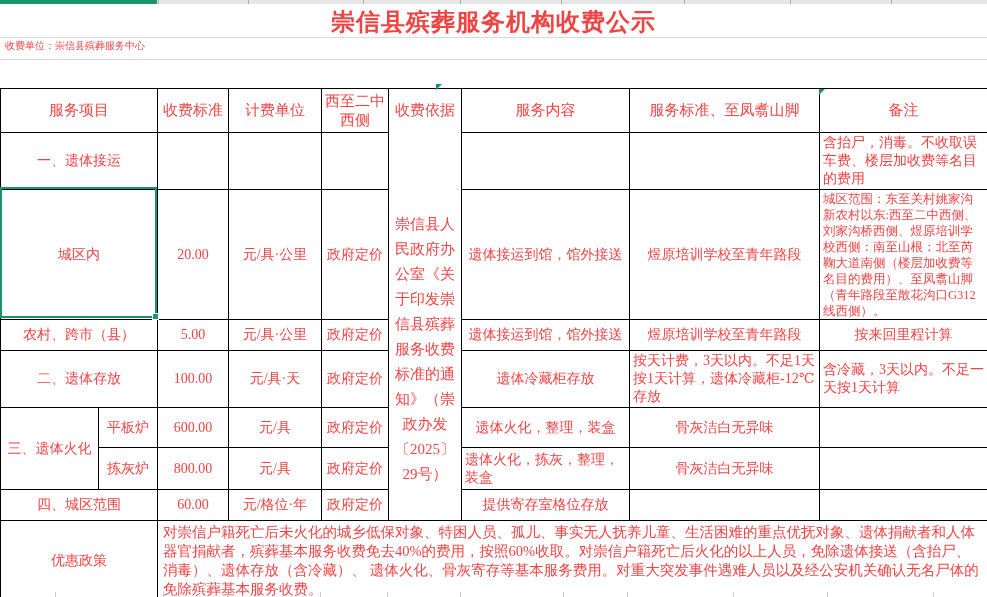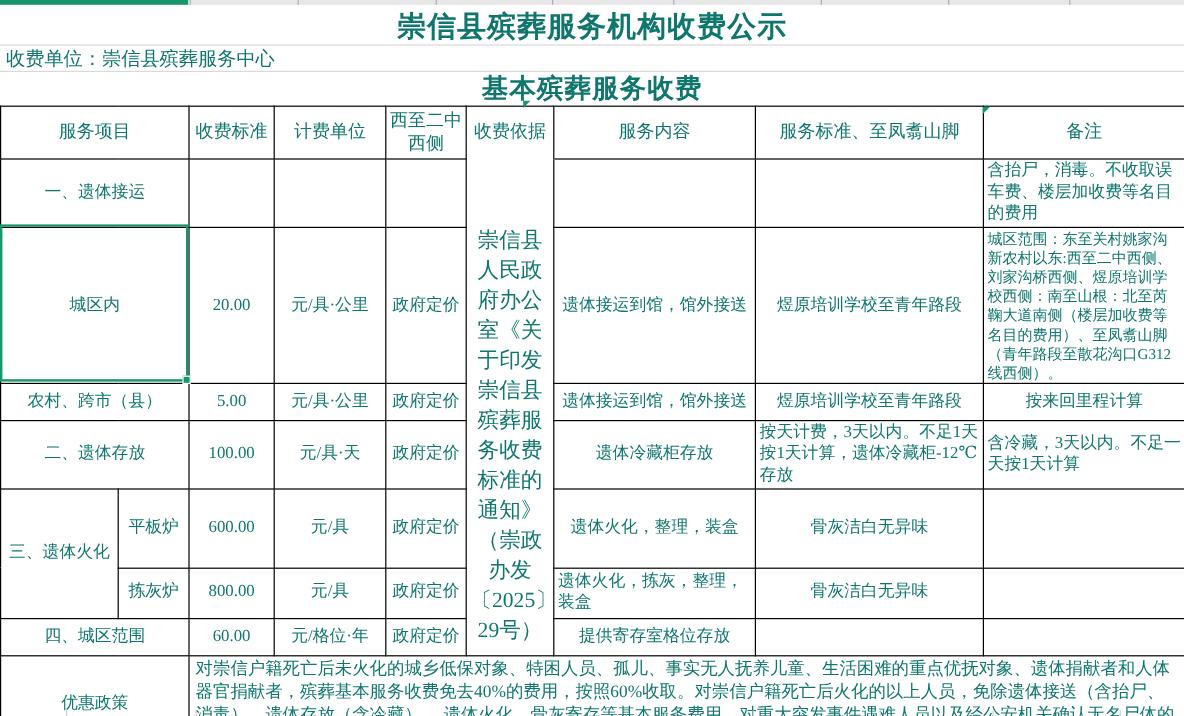--- a/index.html
+++ b/index.html
@@ -1,40 +1,40 @@
 <!DOCTYPE html>
 <html><head>
 <meta charset="utf-8">
 <style>
   * { margin:0; padding:0; box-sizing:border-box; }
   html,body { background:#ffffff; }
   .sheet {
     position:relative; width:987px; height:597px; background:#fff;
-    font-family:"Liberation Serif","DejaVu Serif",serif; color:#0f766e; overflow:hidden;
+    font-family:"Liberation Serif","DejaVu Serif",serif; color:#ef4444; overflow:hidden;
   }
   
   .col-a-bar { position:absolute; top:0; left:0; width:157px; height:4px; background:#18966B; }
   .top-gray  { position:absolute; top:0; left:157px; width:830px; height:4px; background:#e7e7e7; }
   .tick { position:absolute; top:0; width:1px; height:4px; background:#aeaeae; }
   .tk1{left:158px}.tk2{left:248px}.tk3{left:363px}.tk4{left:460px}.tk5{left:561px}.tk6{left:684px}.tk7{left:790px}.tk8{left:891px}
   
   .grid-line { position:absolute; left:0; width:987px; height:1px; background:#d9d9d9; }
   .gl1{top:37px}.gl2{top:59px}
   
   .title-main { position:absolute; top:6px; left:0; width:987px; text-align:center; font-size:24px; font-weight:bold; letter-spacing:1px; }
-  .unit-line  { position:absolute; top:39px; left:5px; font-size:16px; }
+  .unit-line  { position:absolute; top:39px; left:5px; font-size:10px; }
   .title-sub  { position:absolute; top:59px; left:0; width:987px; text-align:center; font-size:22px; font-weight:bold; letter-spacing:1px; }
   
   table { position:absolute; top:88px; left:0; width:987px; border-collapse:collapse; table-layout:fixed; }
   td,th { border:1px solid #000; font-weight:normal; text-align:center; vertical-align:middle;
           padding:1px 3px; font-size:14px; line-height:18px; overflow:hidden; }
   th { font-size:15px; line-height:19px; }
   .left { text-align:left; }
   .small { font-size:12.5px; line-height:16px; padding:1px 2px 0 3px; }
-  td.basis-cell { border-top:none; font-size:18px; line-height:25px; padding:55px 3px 8px; }
+  td.basis-cell { border-top:none; font-size:15px; line-height:25px; padding:55px 3px 8px; }
   th.basis-h { border-bottom:none; }
   .policy-text { text-align:left; font-size:14.5px; line-height:19px; padding:2px 5px; vertical-align:top; }
   .rh0 td,.rh0 th{height:44px} .rh1 td{height:55px} .rh2 td{height:130px} .rh3 td{height:31px}
   .rh4 td{height:56px} .rh5 td{height:40px} .rh6 td{height:42px} .rh7 td{height:31px} .rh8 td{height:75px}
   
   .sel { position:absolute; left:0; top:187px; width:157px; height:131px; border:2px solid #18966B; pointer-events:none; }
   .handle { position:absolute; right:-4px; bottom:-4px; width:7px; height:7px; background:#18966B; border:1px solid #fff; pointer-events:auto; }
   
   .flag { position:absolute; width:0; height:0; border-top:6px solid #18966B; border-right:6px solid transparent; }
   .fg1{top:89px; left:819px;} .fg2{top:84px; left:436px;}
@@ -57,21 +57,20 @@
   <span class="tick tk5"></span>
   <span class="tick tk6"></span>
   <span class="tick tk7"></span>
   <span class="tick tk8"></span>
 
   <div class="grid-line gl1"></div>
   <div class="grid-line gl2"></div>
 
   <div class="title-main">崇信县殡葬服务机构收费公示</div>
   <div class="unit-line">收费单位：崇信县殡葬服务中心</div>
-  <div class="title-sub">基本殡葬服务收费</div>
 
   <table>
     <colgroup>
       <col style="width:98px">
         <col style="width:59px">
         <col style="width:71px">
         <col style="width:93px">
       <col style="width:67px">
         <col style="width:73px">
         <col style="width:168px">

